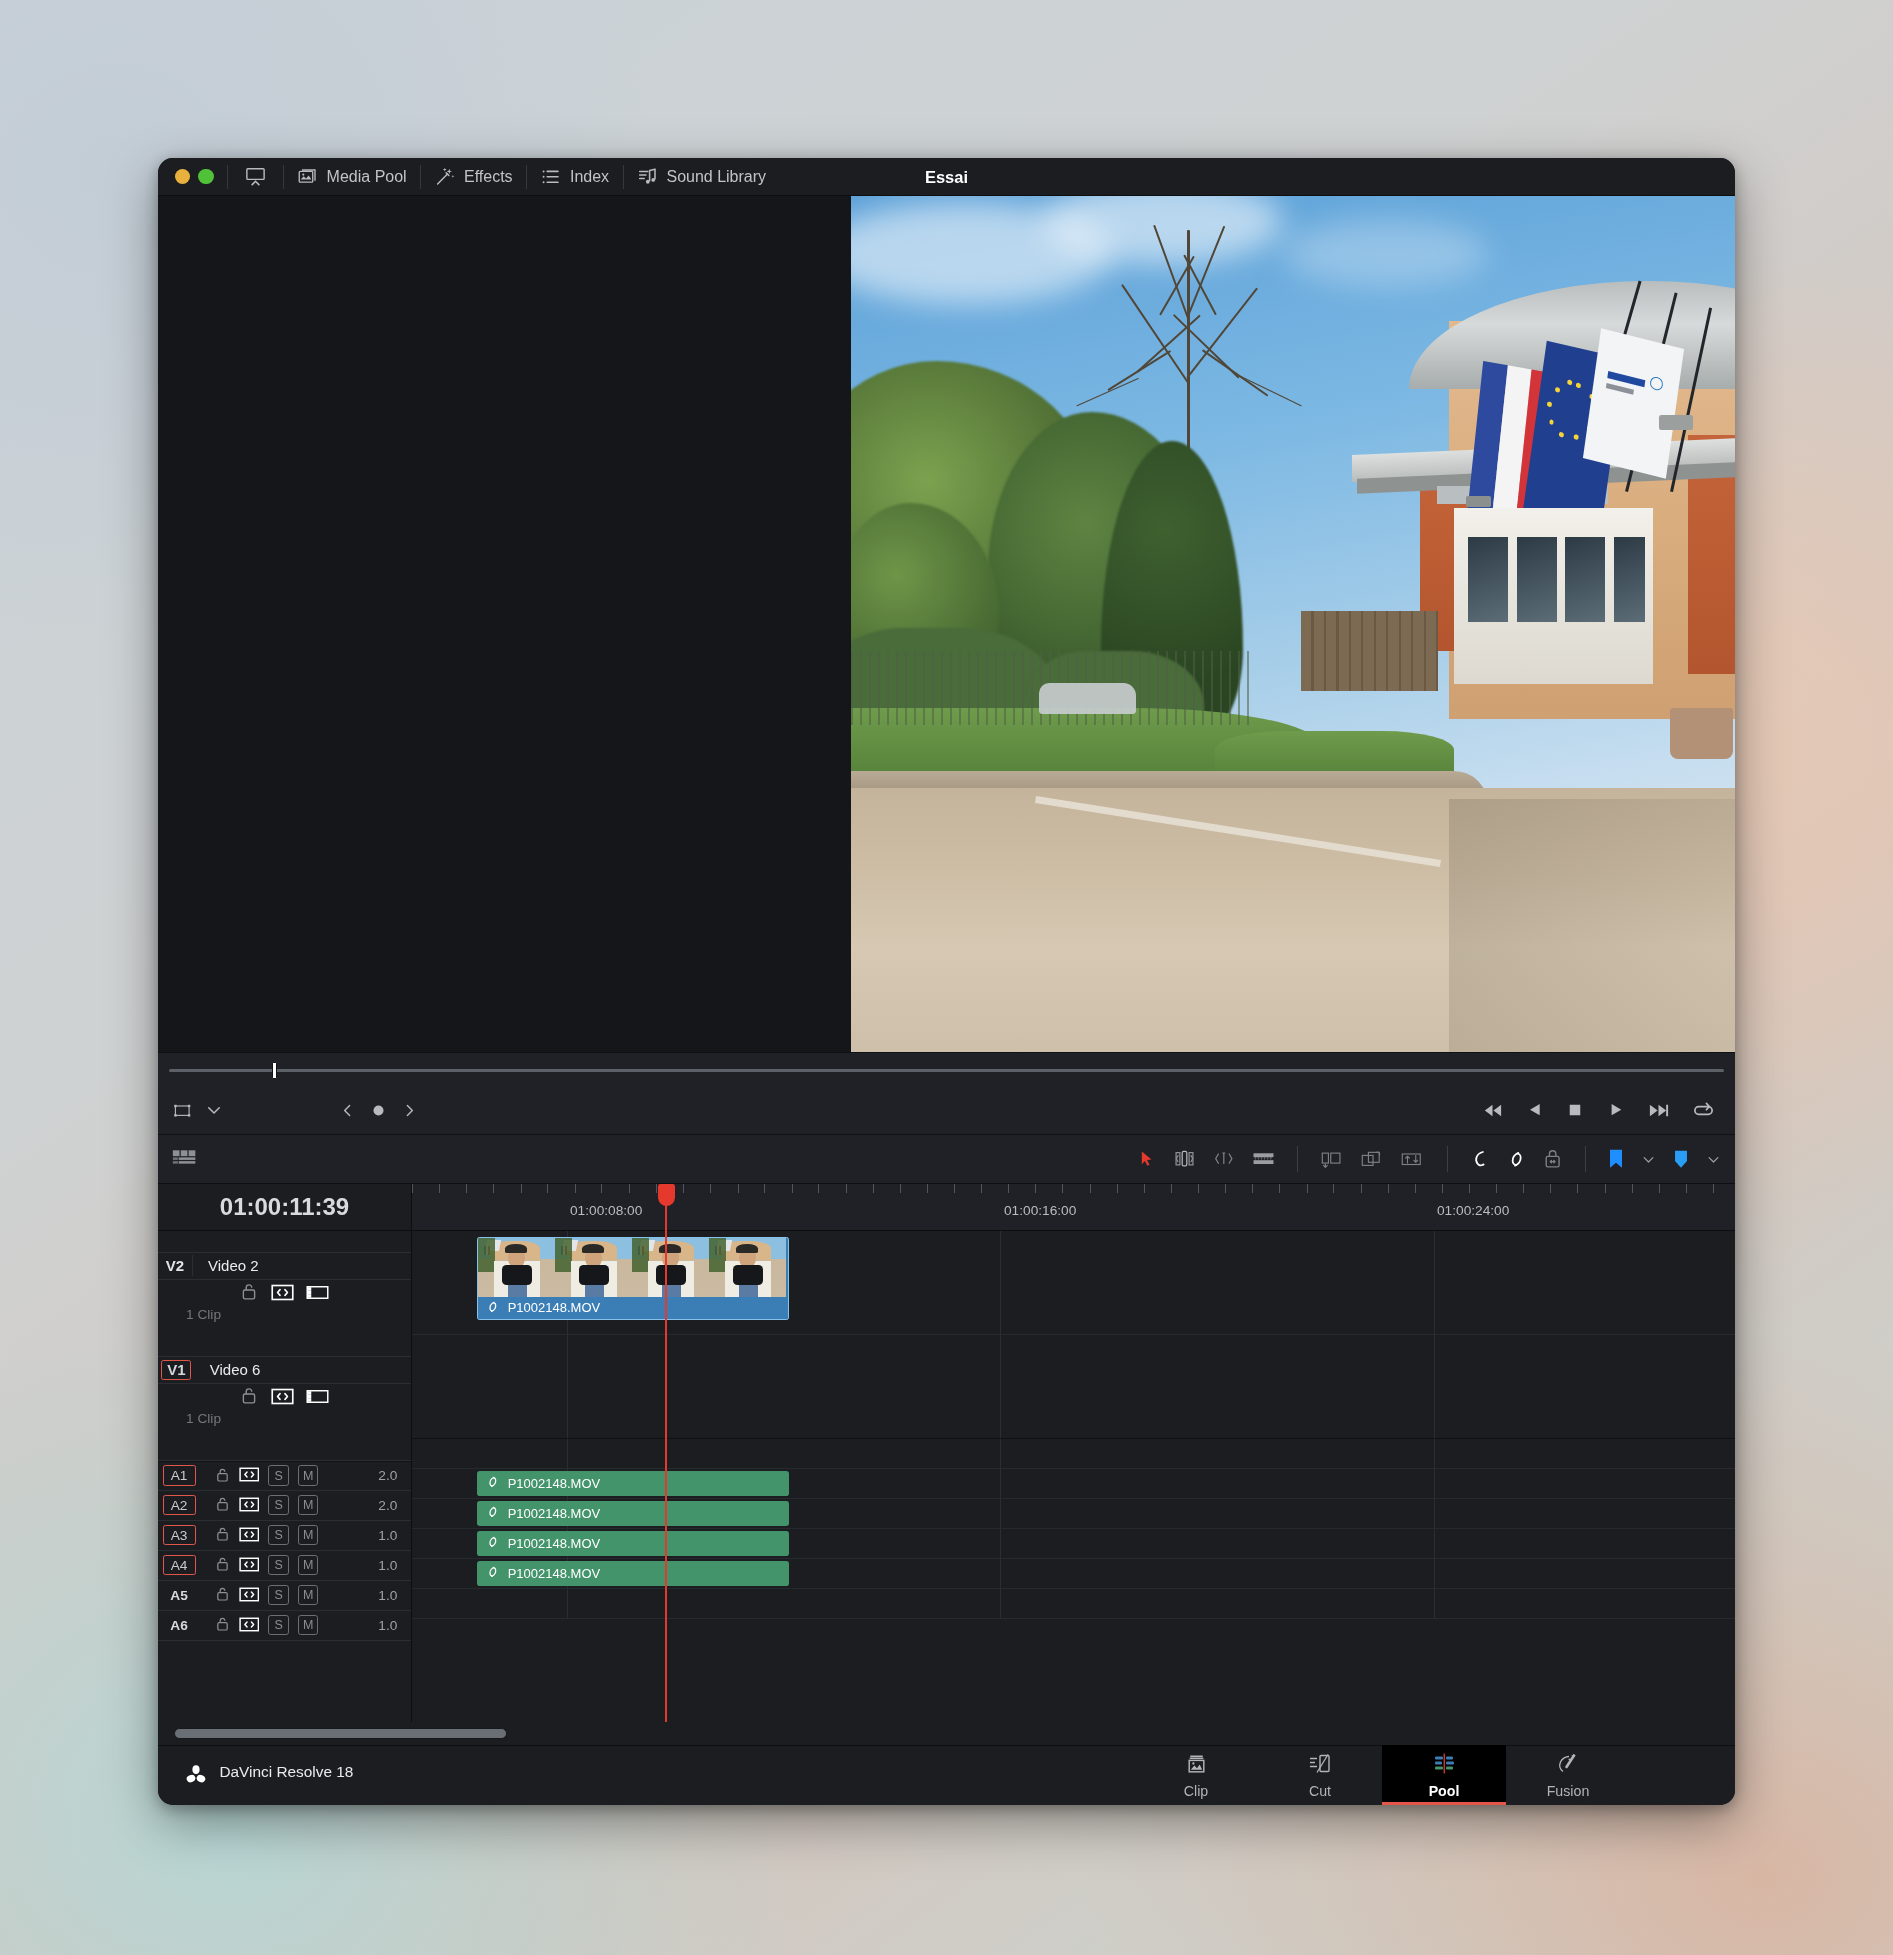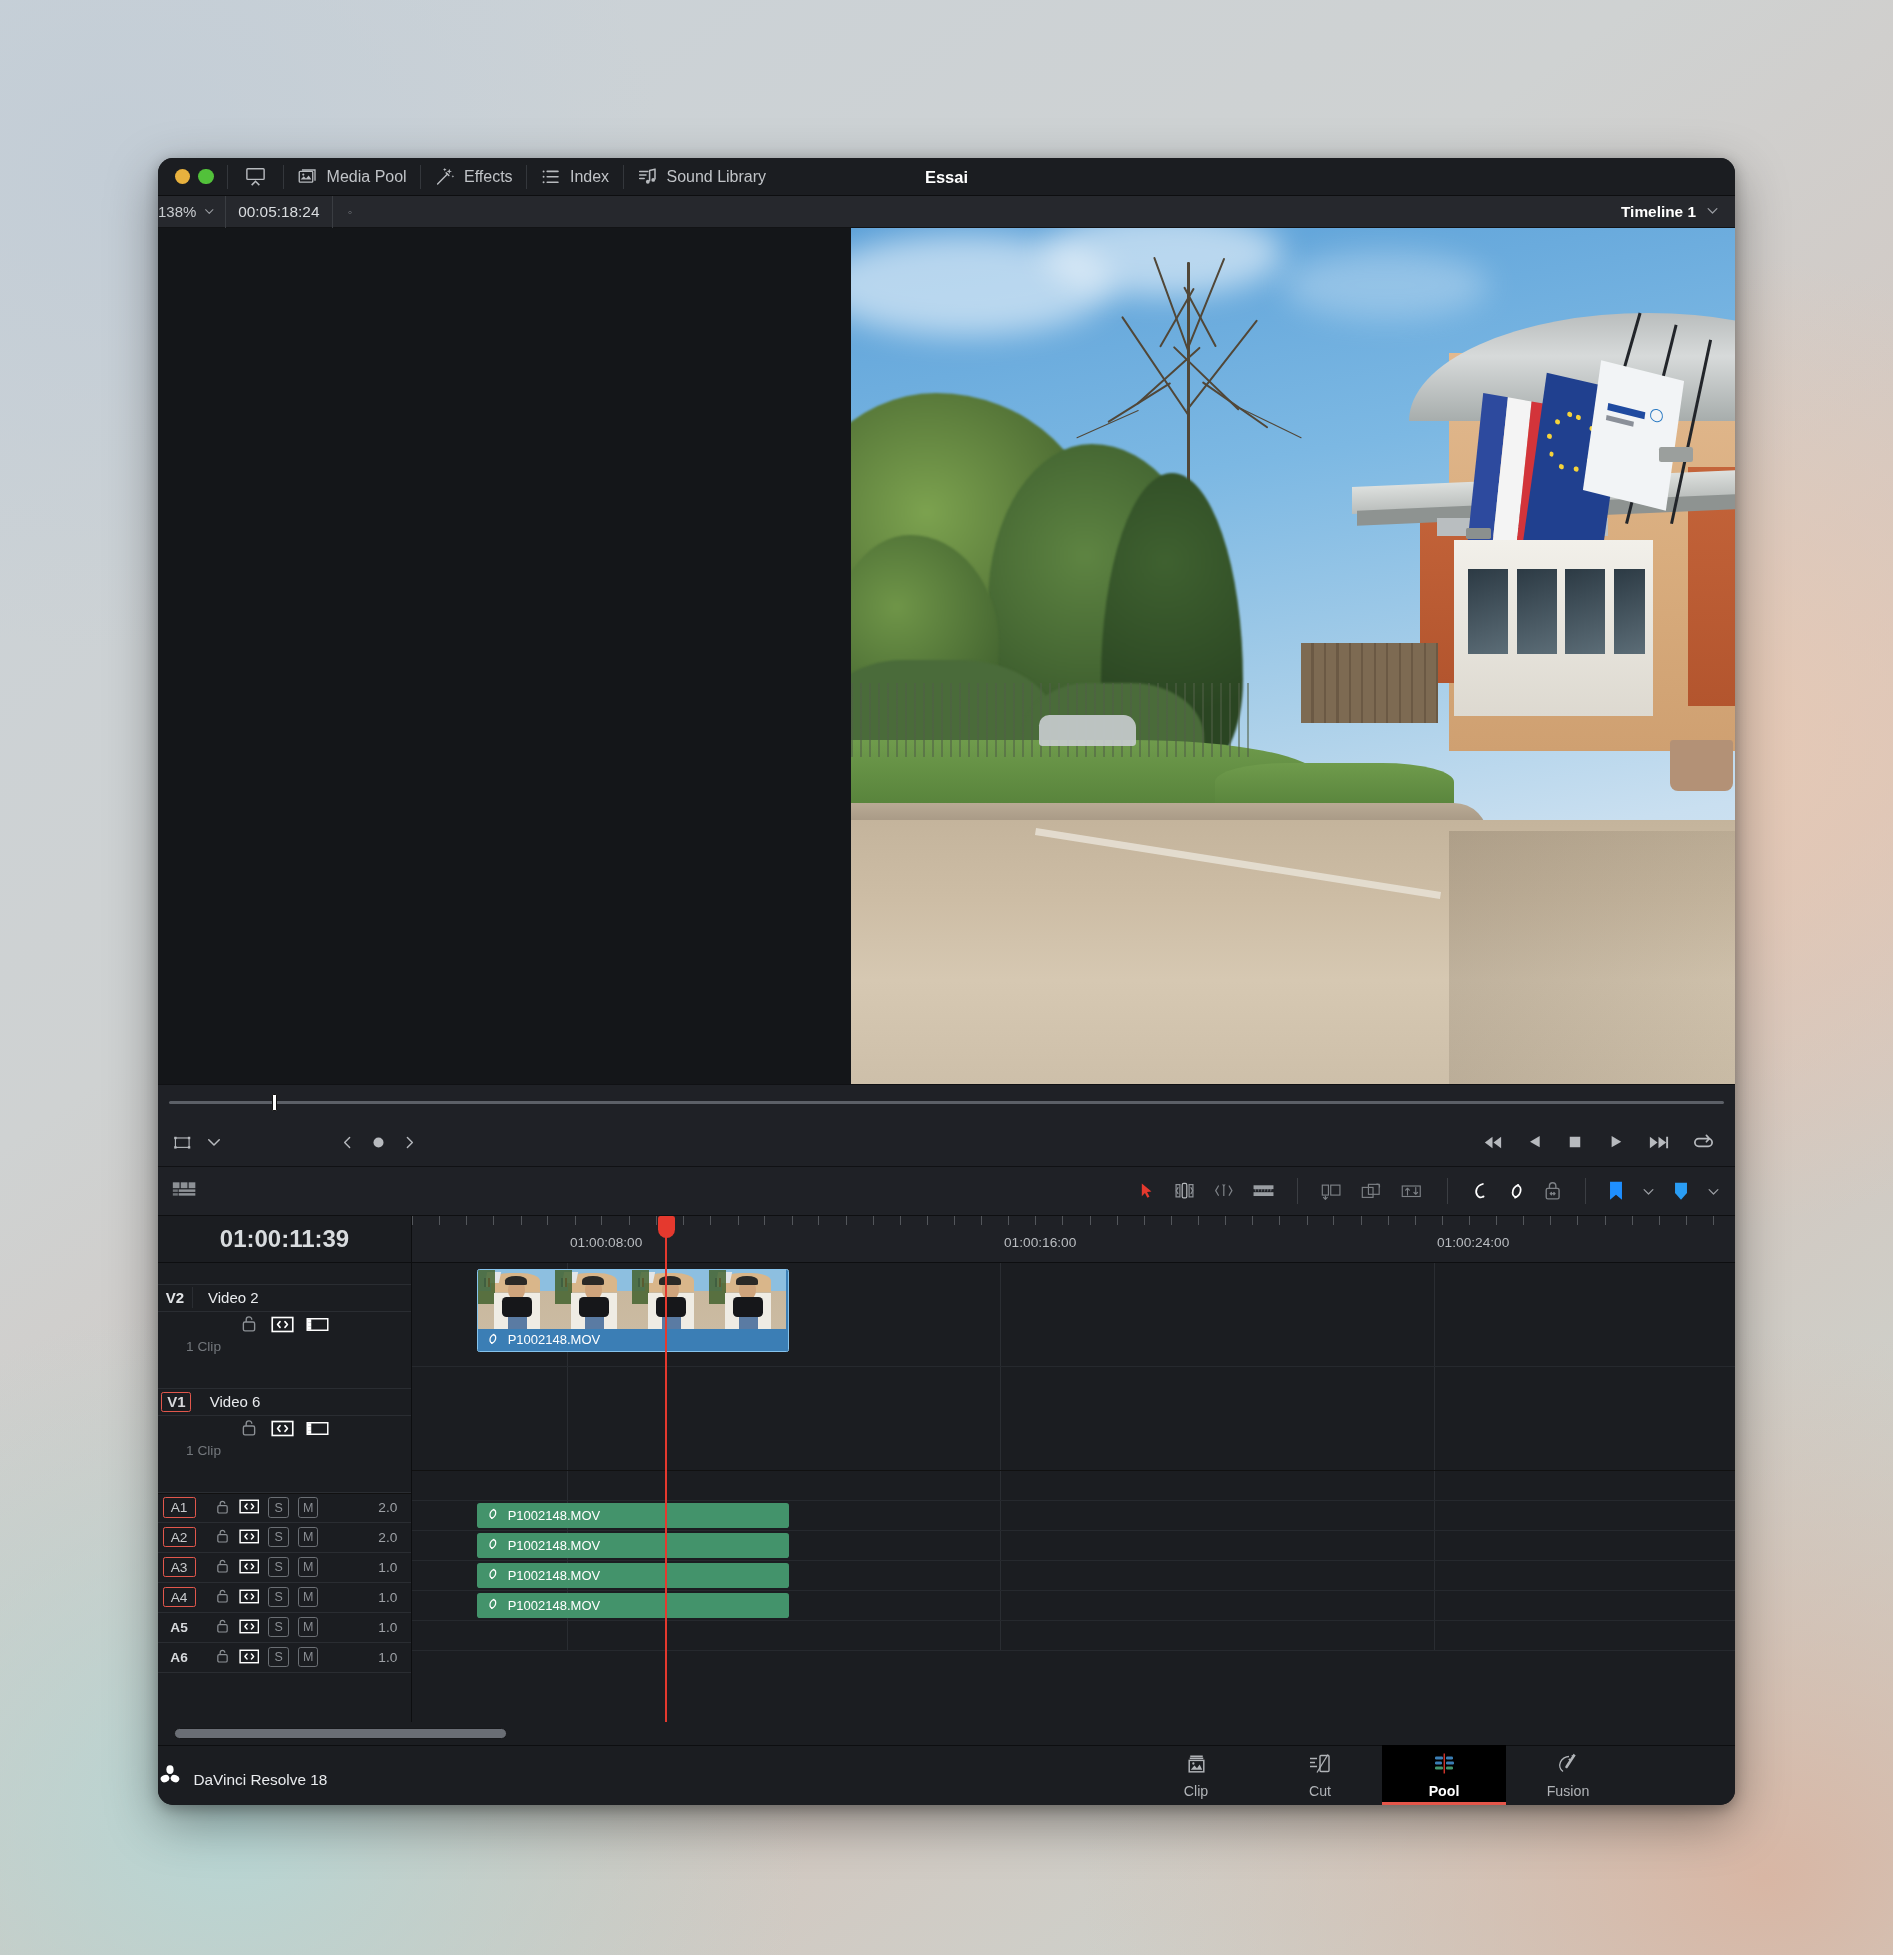--- a/index.html
+++ b/index.html
@@ -285,21 +285,21 @@
     position: absolute; left: 16px; top: 5.7px; width: 333px; height: 11.4px;
     background: #6a6e75; border: 1.1px solid #17181b; border-radius: 5.7px;
   }
 
   
   .bottombar {
     height: 60px; flex: 0 0 auto; background: #1b1d21;
     display: flex; align-items: center; position: relative;
     border-top: 0.6px solid #0d0e10;
   }
-  .brand { display:flex; align-items:flex-end; gap: 11.4px; }
+  .brand { display:flex; align-items:flex-start; gap: 11.4px; padding-left: 26px; }
   .brand-name { color: #e9ebee; font-size: 15.4px; }
   .pages { position: absolute; right: 105px; bottom: 0; display: flex; height: 60px; }
   .page {
     width: 124px; height: 60px; display: flex; flex-direction: column;
     align-items: center; justify-content: center; gap: 4.6px; position: relative;
   }
   .page-label { font-size: 14.2px; color: #b1b4b8; }
   .page.active { background: #000; }
   .page.active .page-label { color: #fff; font-weight: bold; }
   .page-underline {
@@ -381,40 +381,20 @@
           <circle cx="12" cy="17.5" r="2.1" fill="#b7babe" stroke="none"></circle>
           <circle cx="18" cy="15.5" r="2.1" fill="#b7babe" stroke="none"></circle>
         </svg>
       </span>
       <span>Sound Library</span>
     </div>
 
     <div class="project-title">Essai</div>
   </div>
 
-  <div class="viewer-header">
-    <div class="zoom-box">
-      <span>138%</span>
-      <span>
-        <svg width="12.5" height="12.5" viewBox="0 0 24 24" fill="none" stroke="#9a9da2" stroke-width="2">
-          <path d="M5 9l7 7 7-7" stroke-linecap="round" stroke-linejoin="round"></path>
-        </svg>
-      </span>
-    </div>
-    <div class="tc-box">00:05:18:24</div>
-    <div class="marker-tiny">◦</div>
-    <div class="timeline-select">
-      <span>Timeline 1</span>
-      <span>
-        <svg width="15" height="15" viewBox="0 0 24 24" fill="none" stroke="#9a9da2" stroke-width="2">
-          <path d="M5 9l7 7 7-7" stroke-linecap="round" stroke-linejoin="round"></path>
-        </svg>
-      </span>
-    </div>
-  </div>
 
   <div class="viewer-area">
     <div class="viewer-left"></div>
 
     <div class="viewer-video">
       <div class="sky"></div>
       <div class="cloud" style="left:-34px; top:5.7px; width:296px; height:102px;"></div>
       <div class="cloud" style="left:193px; top:-17px; width:239px; height:85px;"></div>
       <div class="cloud" style="left:432px; top:23px; width:205px; height:68px; opacity:.5"></div>
 

